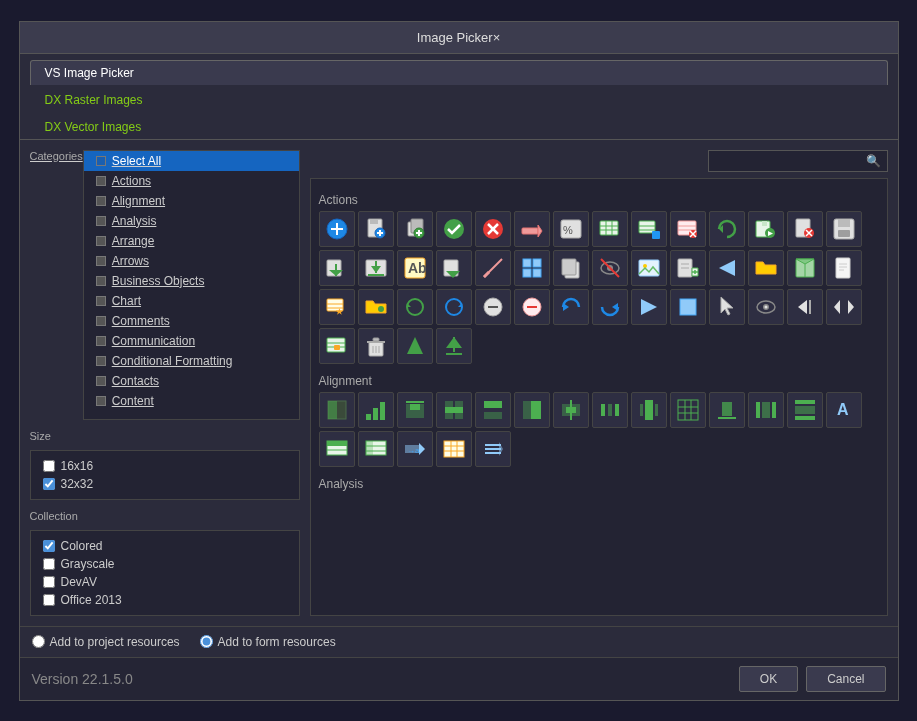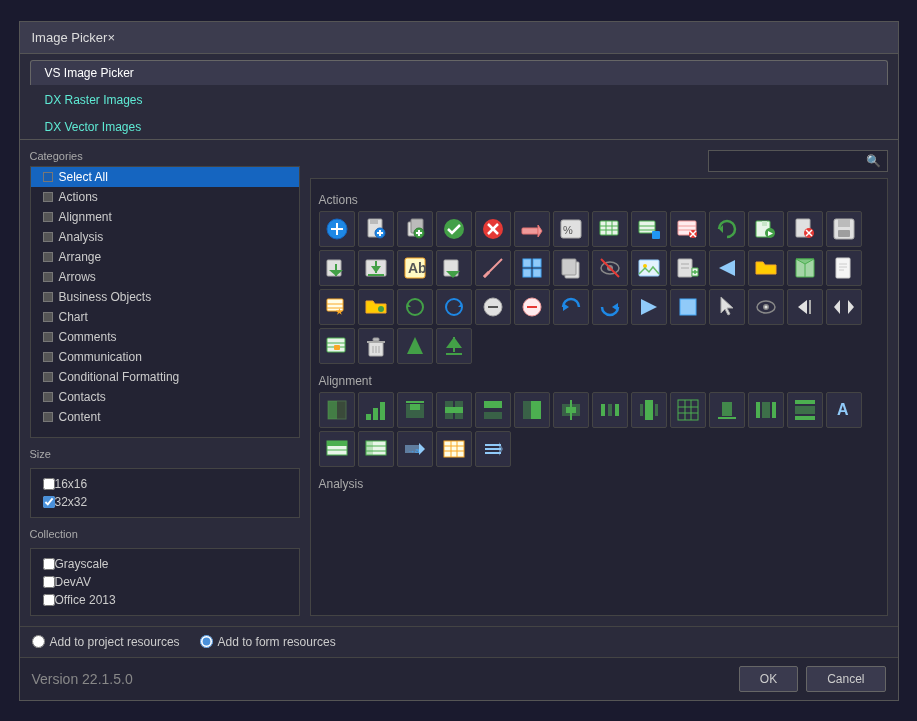--- a/index.html
+++ b/index.html
@@ -19,21 +19,21 @@
       width: 880px;
       height: 680px;
       display: flex;
       flex-direction: column;
       color: #ccc;
     }
     .title-bar {
       background: #3c3c4e;
       padding: 8px 12px;
       display: flex;
-      justify-content: flex-start;
+      justify-content: center;
       align-items: center;
       border-bottom: 1px solid #555;
     }
     .title-bar span {
       color: #ddd;
       font-size: 13px;
     }
     .close-btn {
       cursor: pointer;
       color: #aaa;
@@ -47,21 +47,21 @@
       padding: 6px 10px 0;
       gap: 2px;
       flex-direction: column;
     }
     .tab {
       padding: 5px 14px;
       cursor: pointer;
       border: 1px solid transparent;
       border-bottom: none;
       border-radius: 3px 3px 0 0;
-      color: #5eead4;
+      color: #84cc16;
       font-size: 12px;
     }
     .tab.active {
       background: #3a3a4e;
       border-color: #666;
       color: #fff;
     }
     .main-content {
       display: flex;
       flex: 1;
@@ -81,21 +81,21 @@
     }
     .panel-label {
       color: #aaa;
       font-size: 11px;
       margin-bottom: 4px;
     }
     .categories-section {
       flex: 1;
       overflow: hidden;
       display: flex;
-      flex-direction: column;
+      text-decoration: underline;
     }
     .category-list {
       flex: 1;
       overflow-y: auto;
       background: #232333;
       border: 1px solid #444;
     }
     .category-list::-webkit-scrollbar { width: 8px; }
     .category-list::-webkit-scrollbar-track { background: #2b2b3b; }
     .category-list::-webkit-scrollbar-thumb { background: #555; }
@@ -123,20 +123,21 @@
       background: #1a5fb0;
     }
     .size-section, .collection-section {
       display: flex;
       flex-direction: column;
       gap: 4px;
     }
     .checkbox-item {
       display: flex;
       align-items: center;
+      gap: 6px;
       padding: 2px 4px;
       cursor: pointer;
     }
     .checkbox-item input[type="checkbox"] {
       width: 12px;
       height: 12px;
       accent-color: #4a90d9;
     }
     .right-panel {
       flex: 1;
@@ -335,20 +336,24 @@
           <label class="checkbox-item">
             <input type="checkbox" checked="" style="">
             <span>32x32</span>
           </label>
         </div>
       </div>
 
       <div class="collection-section">
         <div class="panel-label">Collection</div>
         <div class="panel-section" style="padding:6px 8px;">
+          <label class="checkbox-item">
+            <input type="checkbox" checked="" style="">
+            <span>Colored</span>
+          </label>
           <label class="checkbox-item">
             <input type="checkbox" style="">
             <span>Grayscale</span>
           </label>
           <label class="checkbox-item">
             <input type="checkbox" style="">
             <span>DevAV</span>
           </label>
           <label class="checkbox-item">
             <input type="checkbox" style="">

